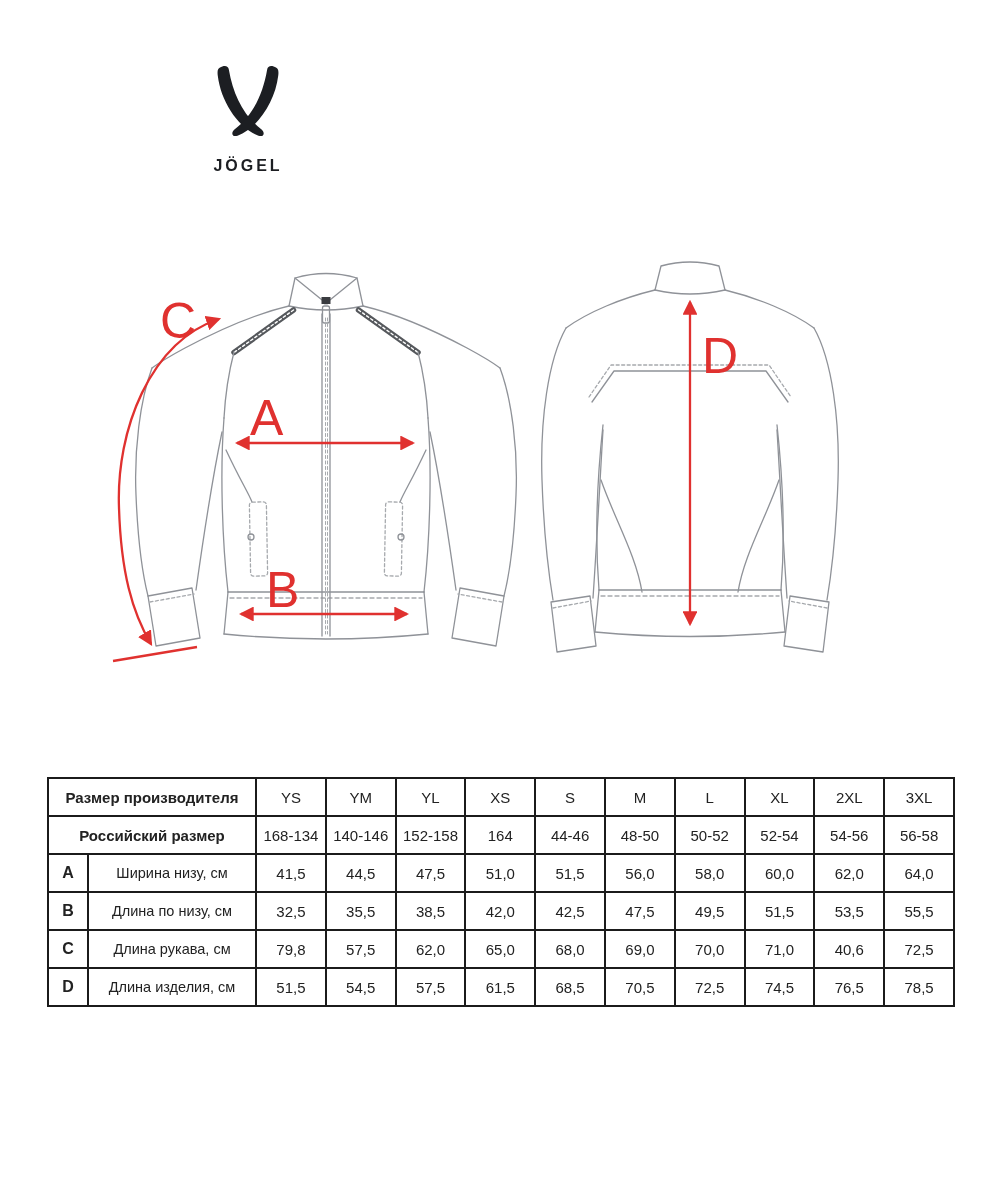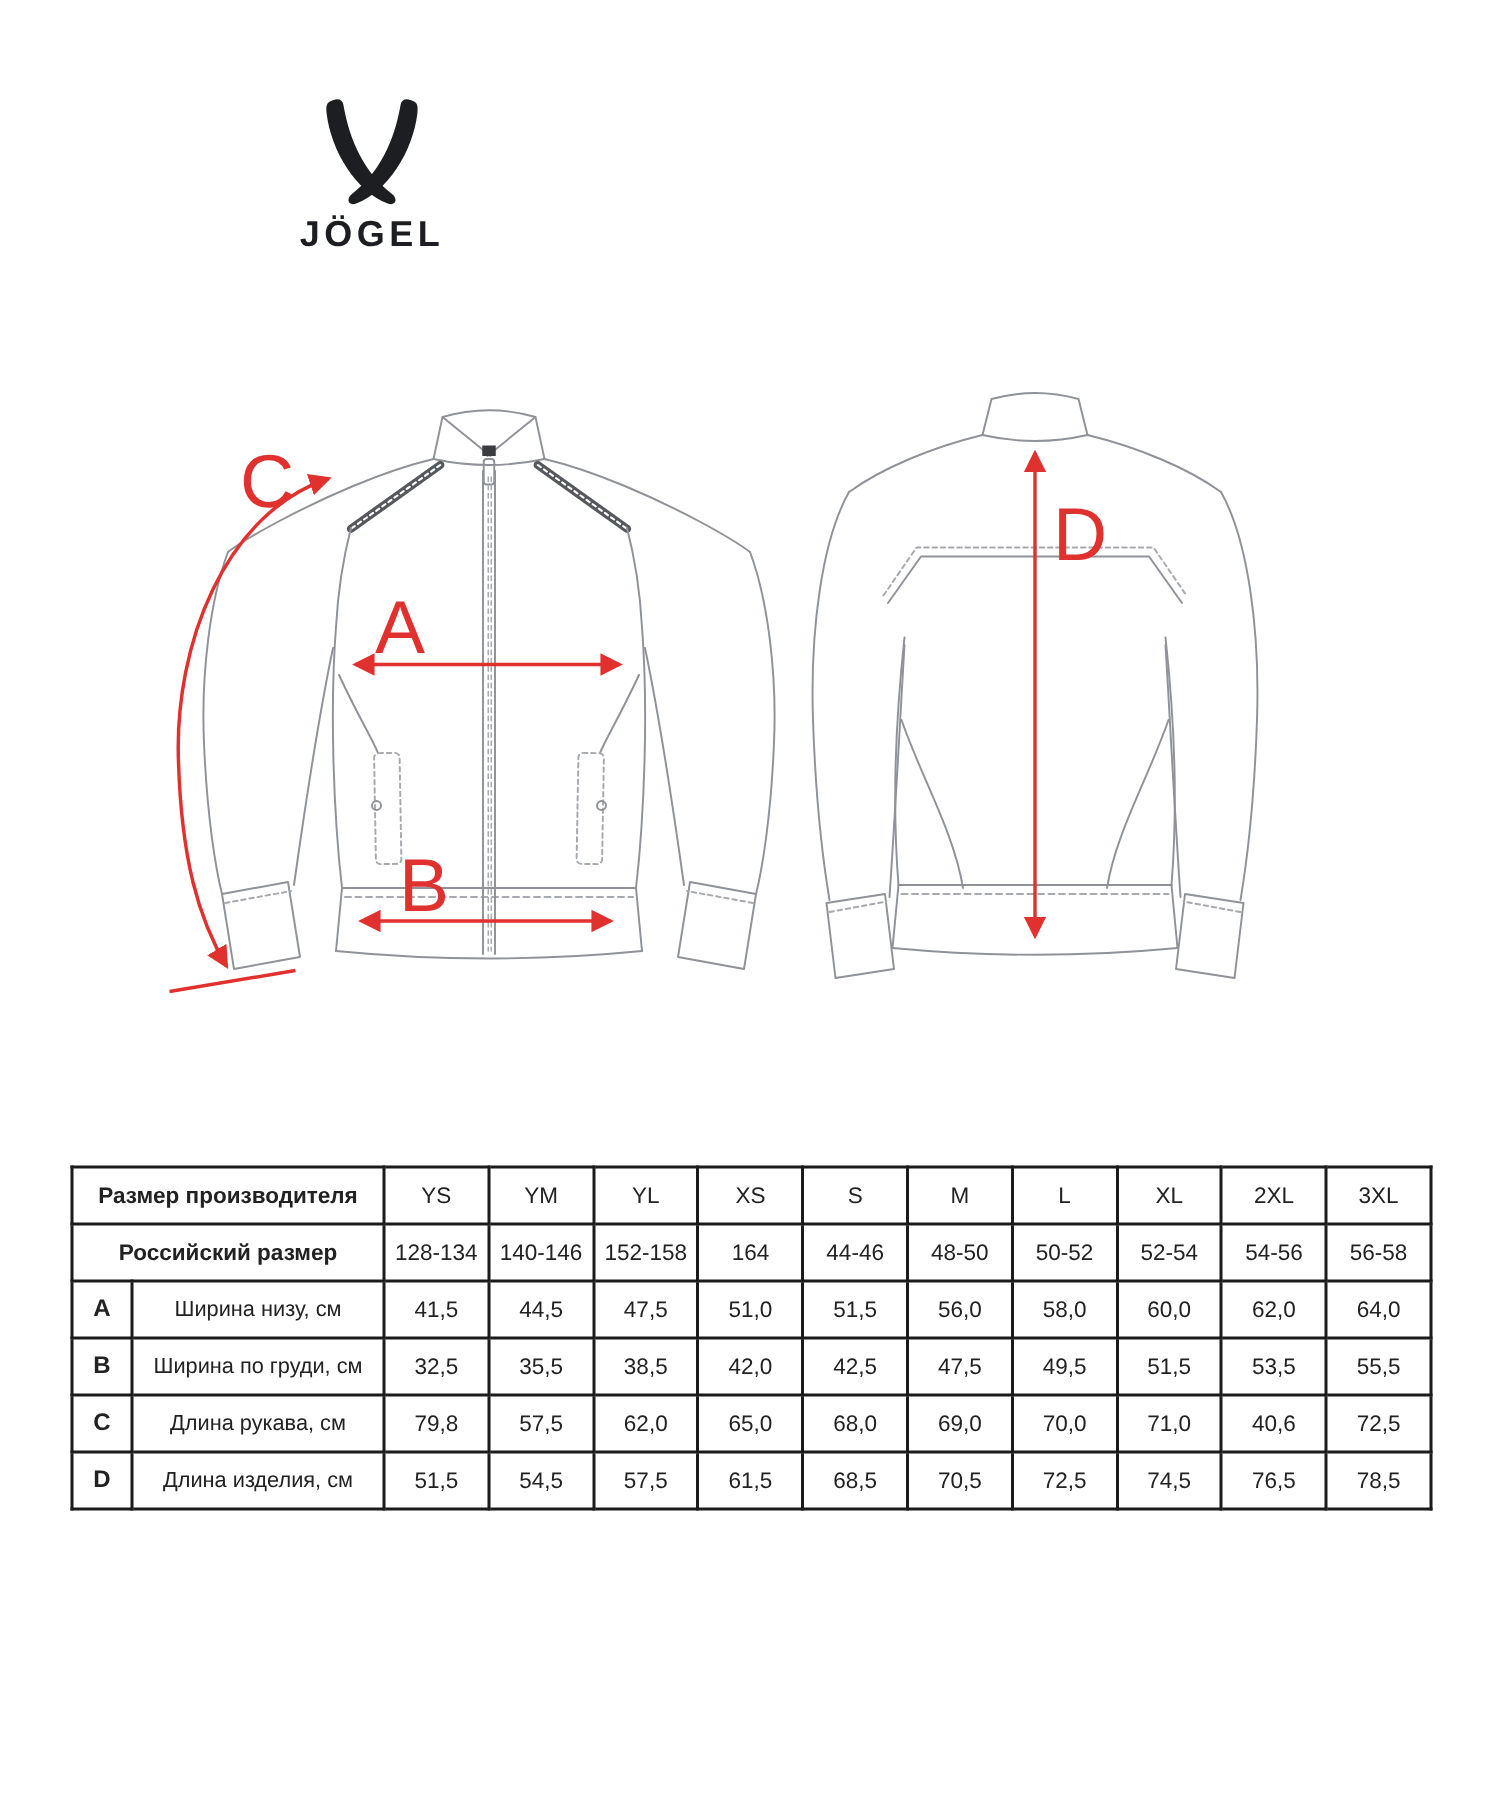--- a/index.html
+++ b/index.html
@@ -3,21 +3,21 @@
 <meta charset="utf-8">
 <style>
   html,body { margin:0; padding:0; background:#ffffff; }
   .page {
     position:relative; width:998px; height:1200px; background:#ffffff;
     font-family:"Liberation Sans", sans-serif; overflow:hidden;
   }
   
   .logo { position:absolute; left:190px; top:64px; width:116px; text-align:center; }
   .logo-mark { display:block; margin:0 auto; }
-  .logo-text { font-weight:bold; font-size:24px; letter-spacing:3px; color:#1c1e22; margin-top:1px; }
+  .logo-text { font-weight:bold; font-size:16px; letter-spacing:3px; color:#1c1e22; margin-top:15px; }
   .title {
     position:absolute; left:314px; top:76px; font-size:42px; font-weight:bold;
     color:#1d1d1d; letter-spacing:0.5px; white-space:nowrap;
   }
   
   .diagram { position:absolute; left:0; top:240px; width:998px; height:445px; }
   
   .size-table {
     position:absolute; left:47px; top:777px; width:906px;
     border-collapse:collapse; table-layout:fixed;border-radius:24px;
@@ -174,21 +174,21 @@
         <td>XS</td>
         <td>S</td>
         <td>M</td>
         <td>L</td>
         <td>XL</td>
         <td>2XL</td>
         <td>3XL</td>
       </tr>
       <tr>
         <td colspan="2" class="bold">Российский размер</td>
-        <td>128-134</td>
+        <td>168-134</td>
         <td>140-146</td>
         <td>152-158</td>
         <td>164</td>
         <td>44-46</td>
         <td>48-50</td>
         <td>50-52</td>
         <td>52-54</td>
         <td>54-56</td>
         <td>56-58</td>
       </tr>
@@ -201,21 +201,21 @@
         <td>51,0</td>
         <td>51,5</td>
         <td>56,0</td>
         <td>58,0</td>
         <td>60,0</td>
         <td>62,0</td>
         <td>64,0</td>
       </tr>
       <tr>
         <td class="letter">B</td>
-        <td class="desc">Ширина по груди, см</td>
+        <td class="desc">Длина по низу, см</td>
         <td>32,5</td>
         <td>35,5</td>
         <td>38,5</td>
         <td>42,0</td>
         <td>42,5</td>
         <td>47,5</td>
         <td>49,5</td>
         <td>51,5</td>
         <td>53,5</td>
         <td>55,5</td>

